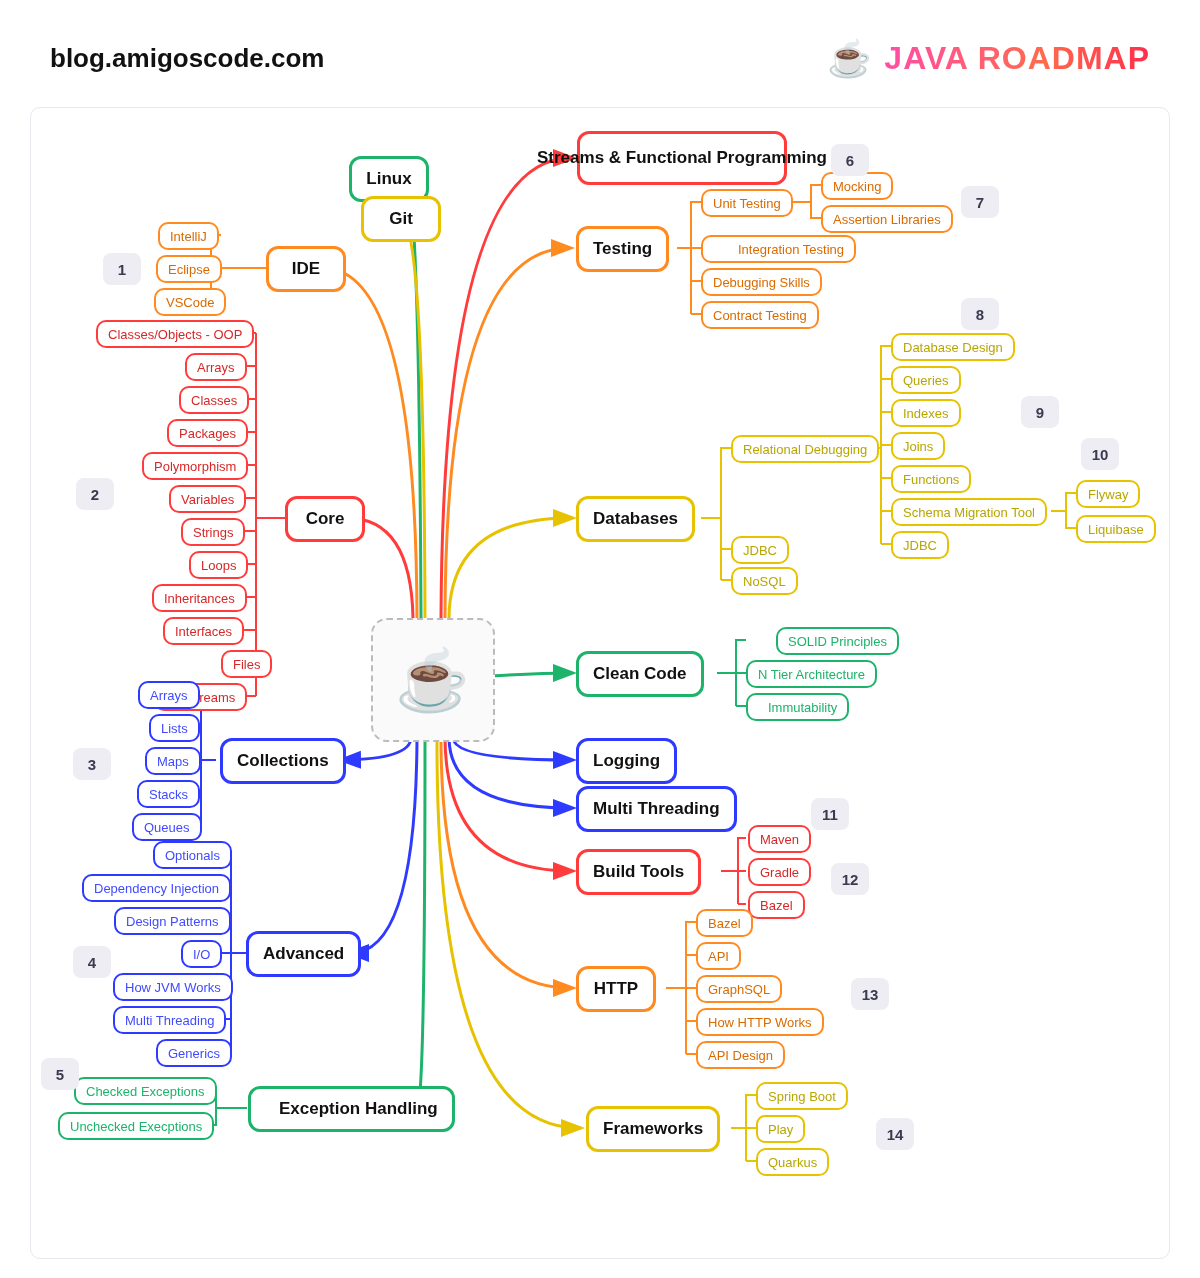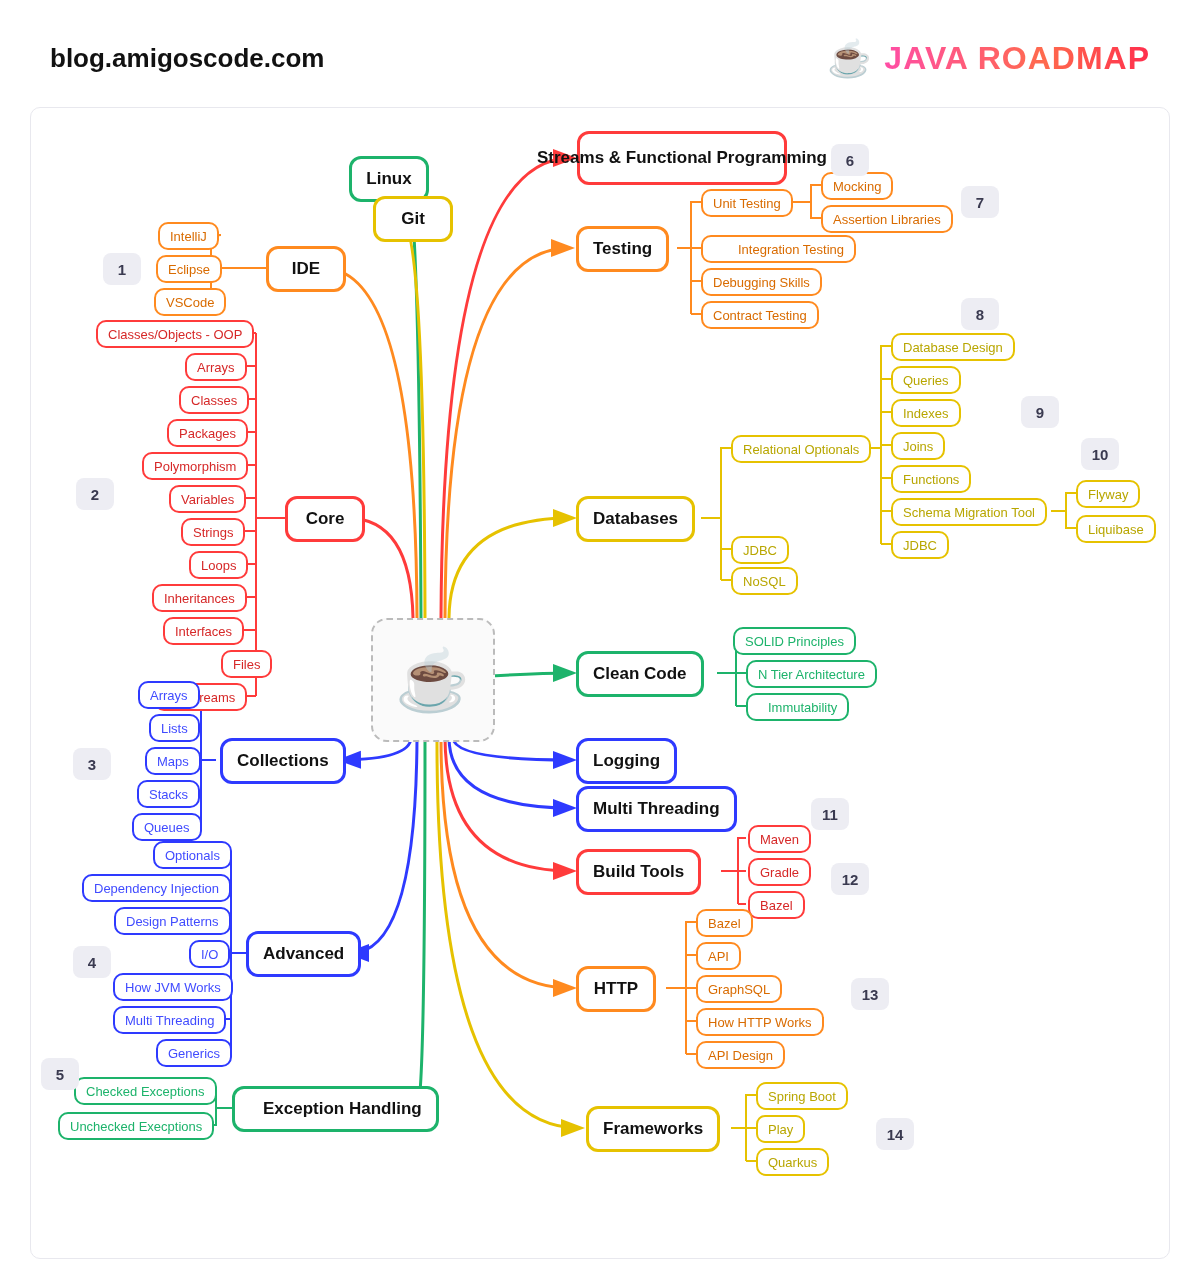--- a/index.html
+++ b/index.html
@@ -120,21 +120,21 @@
         <path d="M680 753 L697 753 L697 720 L705 720 M697 753 L705 753 M697 786 L705 786 M697 753 L697 786" stroke="#ff3b3b" stroke-width="2" fill="none"></path>
 
         <path d="M625 870 L645 870 L645 804 L655 804 M645 837 L655 837 M645 870 L655 870 M645 903 L655 903 M645 936 L655 936 M645 870 L645 936" stroke="#ff8a1f" stroke-width="2" fill="none"></path>
 
         <path d="M690 1010 L705 1010 L705 977 L715 977 M705 1010 L715 1010 M705 1043 L715 1043 M705 1010 L705 1043" stroke="#e6c200" stroke-width="2" fill="none"></path>
       </svg>
 
       <div class="center">☕</div>
 
       <div class="pill big c-green" style="left:308px;top:38px;">Linux</div>
-      <div class="pill big c-yellow" style="left:332px;top:78px;">Git</div>
+      <div class="pill big c-yellow" style="left:320px;top:78px;">Git</div>
       <div class="pill big c-orange" style="left:225px;top:128px;">IDE</div>
       <div class="pill sm c-orange" style="left:117px;top:104px;">IntelliJ</div>
       <div class="pill sm c-orange" style="left:115px;top:137px;">Eclipse</div>
       <div class="pill sm c-orange" style="left:113px;top:170px;">VSCode</div>
 
       <div class="pill big c-red" style="left:244px;top:378px;">Core</div>
       <div class="pill sm c-red" style="left:55px; top:202px;">Classes/Objects - OOP</div>
       <div class="pill sm c-red" style="left:144px;top:235px;">Arrays</div>
       <div class="pill sm c-red" style="left:138px;top:268px;">Classes</div>
       <div class="pill sm c-red" style="left:126px;top:301px;">Packages</div>
@@ -151,55 +151,55 @@
       <div class="pill sm c-blue" style="left:97px; top:563px;">Arrays</div>
       <div class="pill sm c-blue" style="left:108px;top:596px;">Lists</div>
       <div class="pill sm c-blue" style="left:104px;top:629px;">Maps</div>
       <div class="pill sm c-blue" style="left:96px; top:662px;">Stacks</div>
       <div class="pill sm c-blue" style="left:91px; top:695px;">Queues</div>
 
       <div class="pill big c-blue" style="left:205px;top:813px;">Advanced</div>
       <div class="pill sm c-blue" style="left:112px;top:723px;">Optionals</div>
       <div class="pill sm c-blue" style="left:41px; top:756px;">Dependency Injection</div>
       <div class="pill sm c-blue" style="left:73px; top:789px;">Design Patterns</div>
-      <div class="pill sm c-blue" style="left:148px;top:822px;">I/O</div>
+      <div class="pill sm c-blue" style="left:140px;top:822px;">I/O</div>
       <div class="pill sm c-blue" style="left:72px; top:855px;">How JVM Works</div>
       <div class="pill sm c-blue" style="left:72px; top:888px;">Multi Threading</div>
       <div class="pill sm c-blue" style="left:115px;top:921px;">Generics</div>
 
-      <div class="pill big c-green" style="left:191px;top:968px;padding-left:28px;">Exception Handling</div>
+      <div class="pill big c-green" style="left:207px;top:968px;padding-left:28px;">Exception Handling</div>
       <div class="pill sm c-green" style="left:33px;top:959px;">Checked Exceptions</div>
       <div class="pill sm c-green" style="left:17px;top:994px;">Unchecked Execptions</div>
 
       <div class="pill big wide c-red" style="left:536px;top:13px;width:210px;height:54px;">Streams &amp; Functional Programming</div>
 
       <div class="pill big c-orange" style="left:535px;top:108px;">Testing</div>
       <div class="pill sm c-orange" style="left:660px;top:71px;">Unit Testing</div>
       <div class="pill sm c-orange" style="left:660px;top:117px;padding-left:35px;">Integration Testing</div>
       <div class="pill sm c-orange" style="left:660px;top:150px;">Debugging Skills</div>
       <div class="pill sm c-orange" style="left:660px;top:183px;">Contract Testing</div>
       <div class="pill sm c-orange" style="left:780px;top:54px;">Mocking</div>
       <div class="pill sm c-orange" style="left:780px;top:87px;">Assertion Libraries</div>
 
       <div class="pill big c-yellow" style="left:535px;top:378px;">Databases</div>
-      <div class="pill sm c-yellow" style="left:690px;top:317px;">Relational Optionals</div>
+      <div class="pill sm c-yellow" style="left:690px;top:317px;">Relational Debugging</div>
       <div class="pill sm c-yellow" style="left:690px;top:418px;">JDBC</div>
       <div class="pill sm c-yellow" style="left:690px;top:449px;">NoSQL</div>
       <div class="pill sm c-yellow" style="left:850px;top:215px;">Database Design</div>
       <div class="pill sm c-yellow" style="left:850px;top:248px;">Queries</div>
       <div class="pill sm c-yellow" style="left:850px;top:281px;">Indexes</div>
       <div class="pill sm c-yellow" style="left:850px;top:314px;">Joins</div>
       <div class="pill sm c-yellow" style="left:850px;top:347px;">Functions</div>
       <div class="pill sm c-yellow" style="left:850px;top:380px;">Schema Migration Tool</div>
       <div class="pill sm c-yellow" style="left:850px;top:413px;">JDBC</div>
       <div class="pill sm c-yellow" style="left:1035px;top:362px;">Flyway</div>
       <div class="pill sm c-yellow" style="left:1035px;top:397px;">Liquibase</div>
 
       <div class="pill big c-green" style="left:535px;top:533px;">Clean Code</div>
-      <div class="pill sm c-green" style="left:692px;top:509px;text-align:right;">SOLID Principles</div>
+      <div class="pill sm c-green" style="left:735px;top:509px;text-align:right;">SOLID Principles</div>
       <div class="pill sm c-green" style="left:705px;top:542px;">N Tier Architecture</div>
       <div class="pill sm c-green" style="left:705px;top:575px;padding-left:20px;">Immutability</div>
 
       <div class="pill big c-blue" style="left:535px;top:620px;">Logging</div>
       <div class="pill big c-blue" style="left:535px;top:668px;">Multi Threading</div>
 
       <div class="pill big c-red" style="left:535px;top:731px;">Build Tools</div>
       <div class="pill sm c-red" style="left:707px;top:707px;">Maven</div>
       <div class="pill sm c-red" style="left:707px;top:740px;">Gradle</div>
       <div class="pill sm c-red" style="left:707px;top:773px;">Bazel</div>

